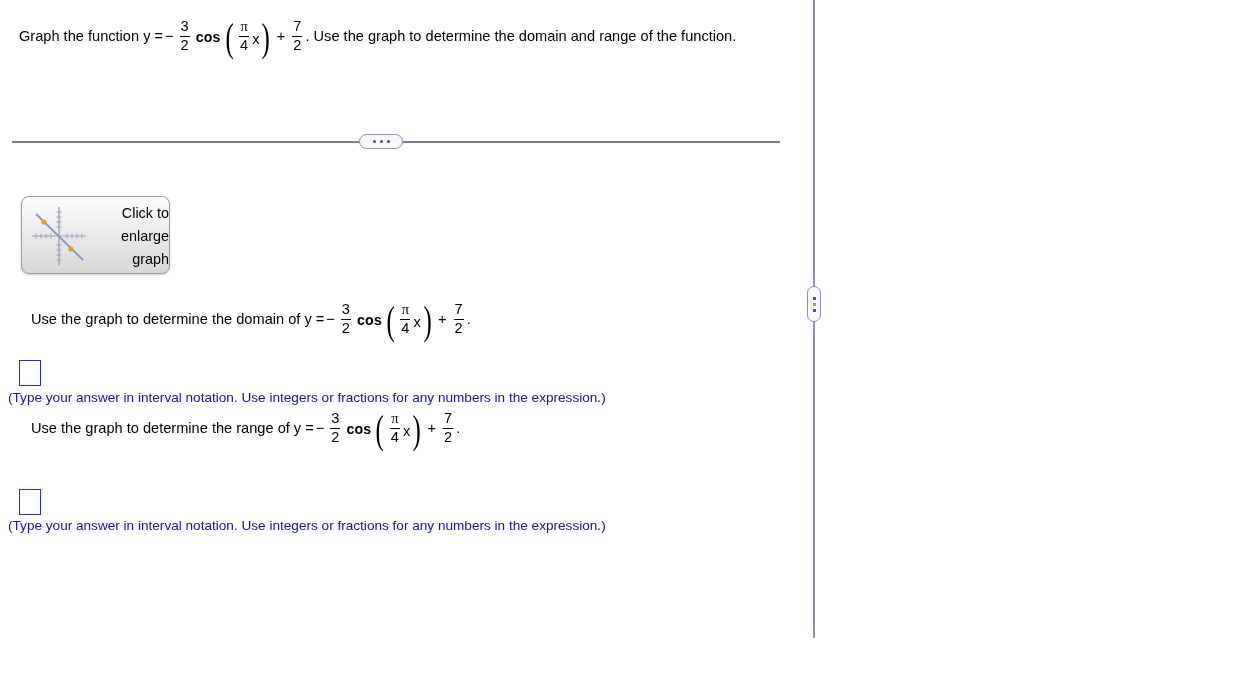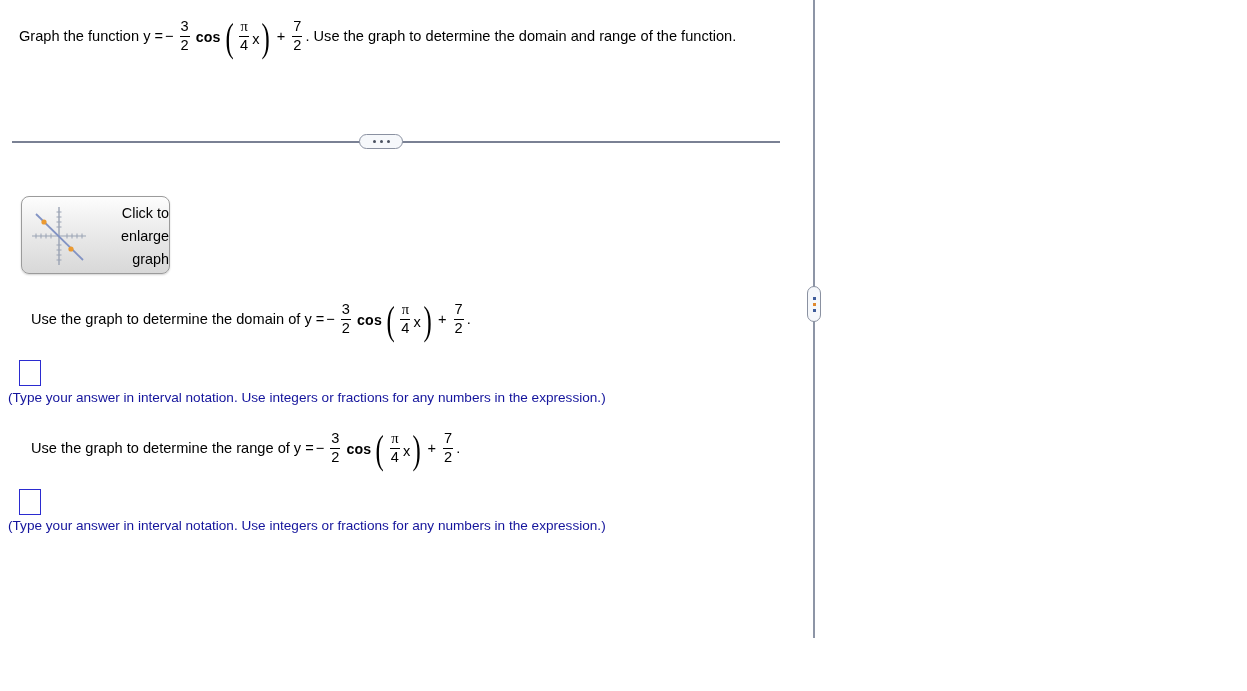--- a/index.html
+++ b/index.html
@@ -176,21 +176,21 @@
     width: 77px;
     font-size: 14.4px;
     line-height: 23px;
     text-align: right;
     color: #000;
   }
 
   
   .subq { position: absolute; left: 19px; margin-left: 12px; }
   #domain-question { top: 303px; }
-  #range-question  { top: 432px; }
+  #range-question  { top: 412px; }
 
   .answer-box {
     position: absolute;
     width: 22px;
     height: 26px;
     border: 1.6px solid #2b2bd0;
     background: #ffffff;
     box-sizing: border-box;
     cursor: text;
   }

